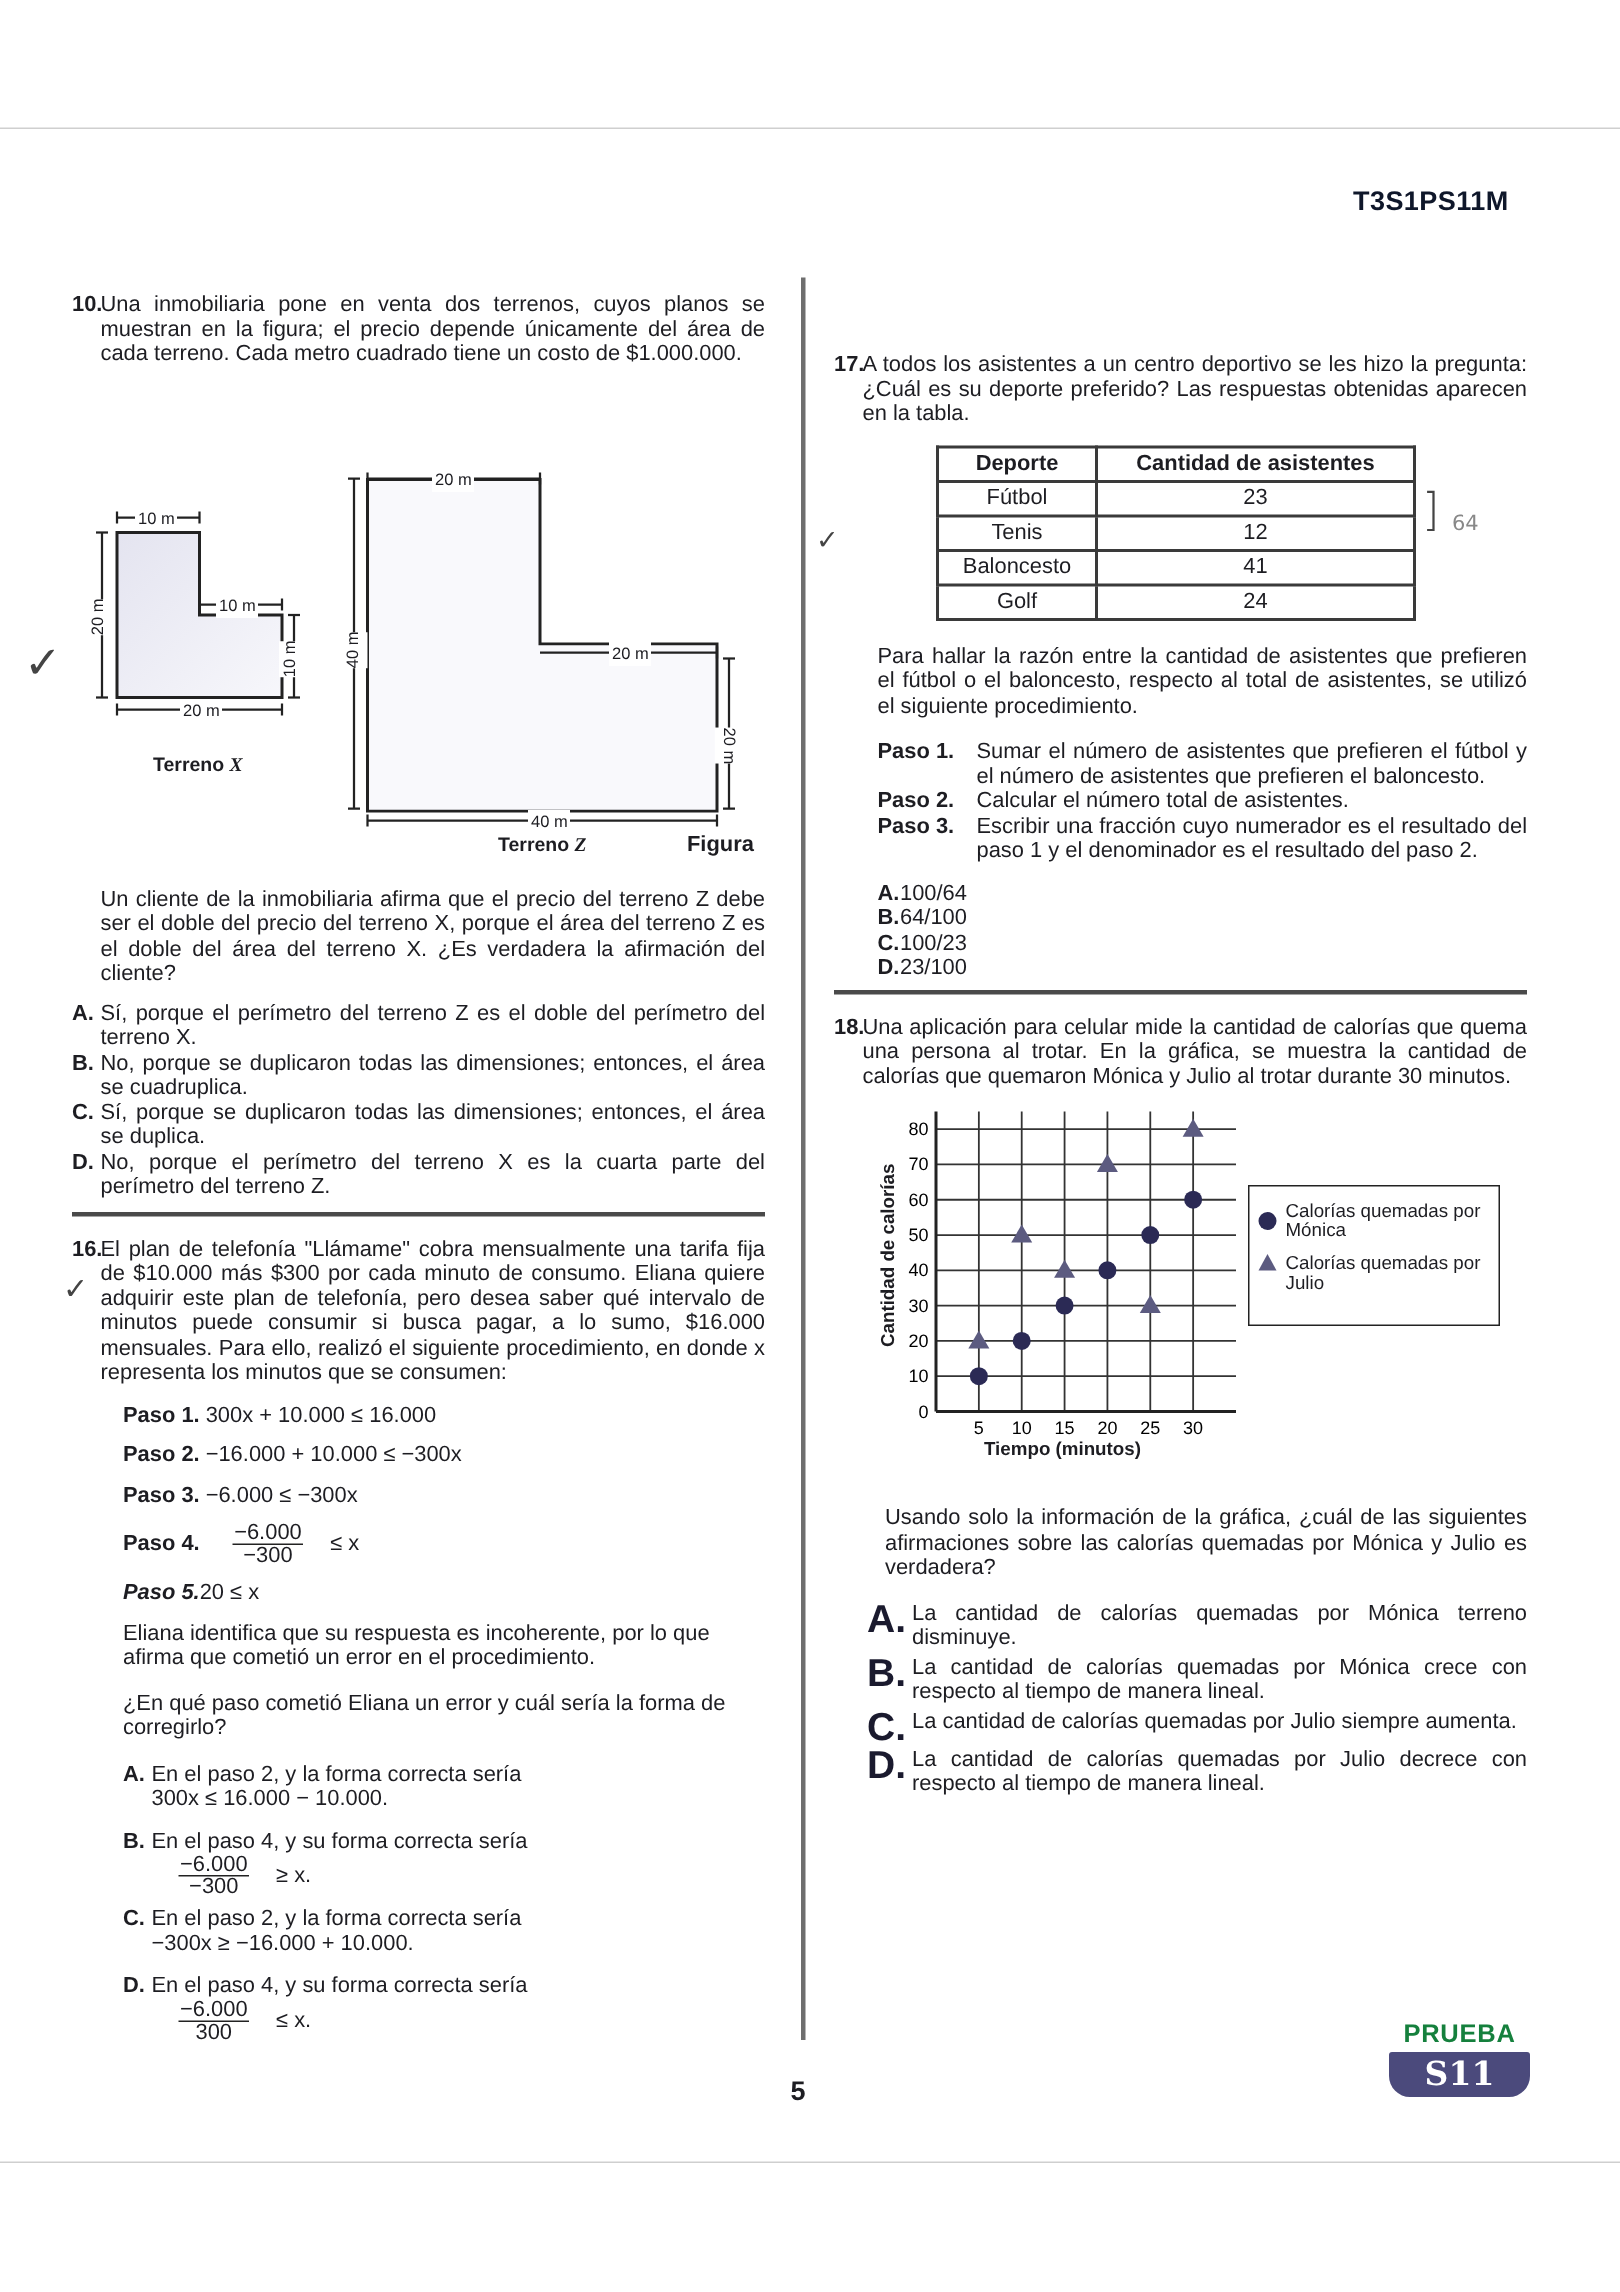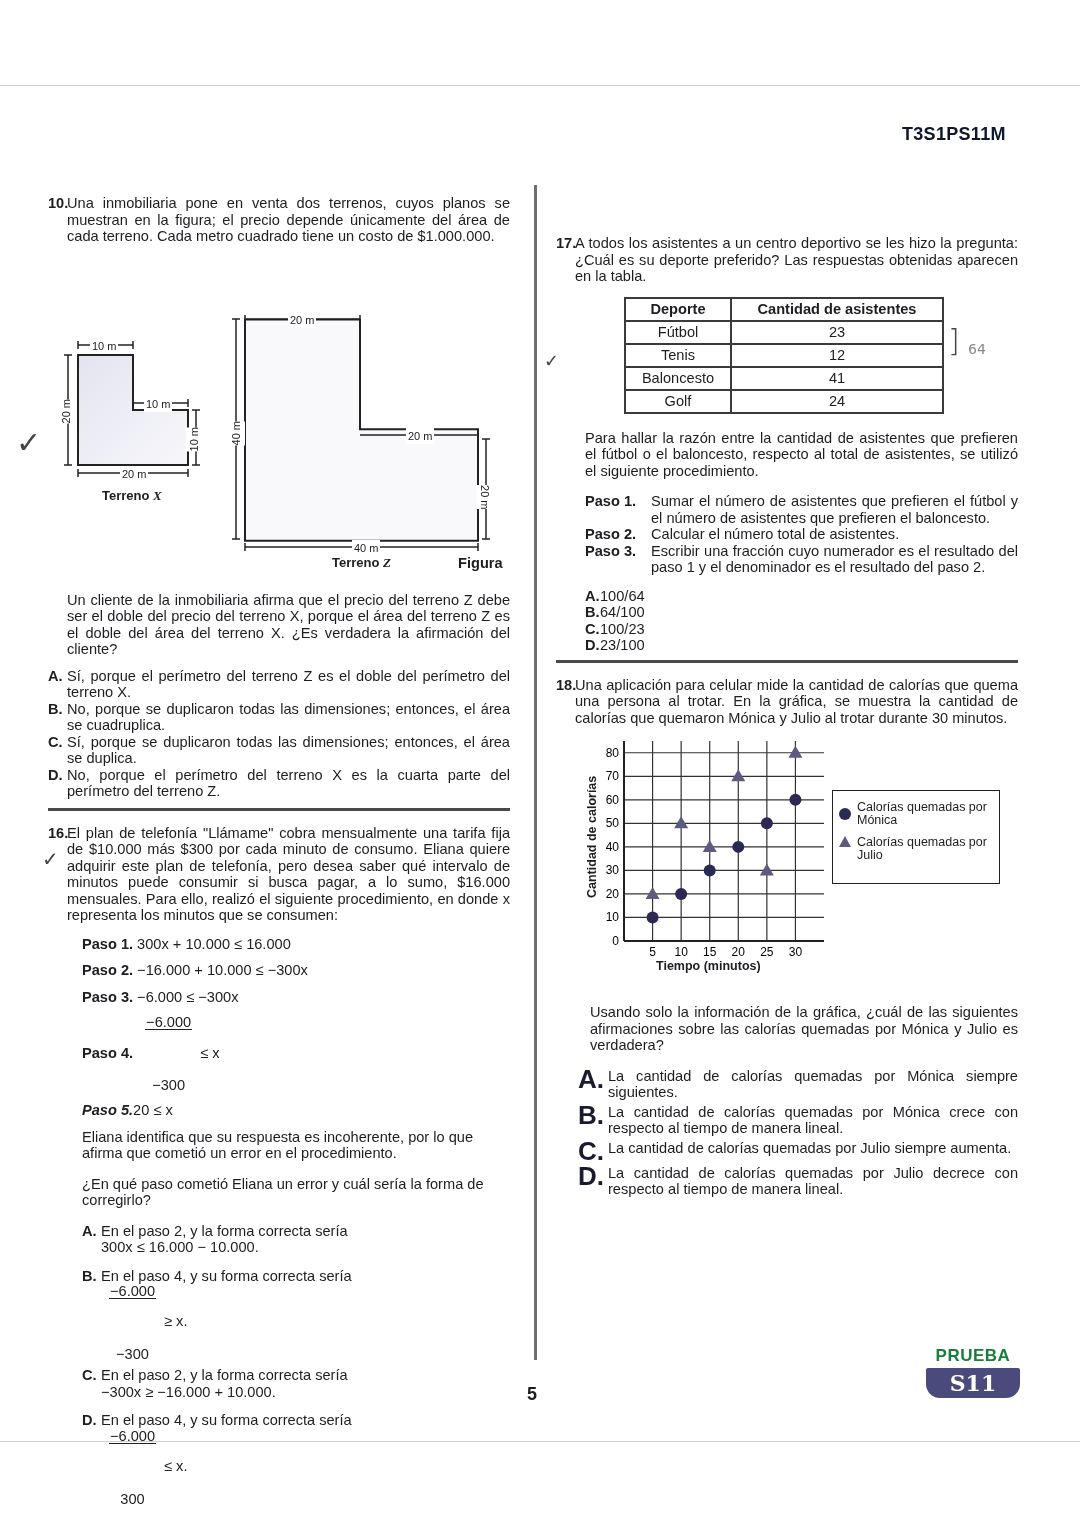--- a/index.html
+++ b/index.html
@@ -18,21 +18,21 @@
   .it { font-family: "Liberation Serif", serif; font-style: italic; }
   .opt { display: flex; }
   .opt .l { font-weight: bold; width: 19px; flex: none; }
   .opt .t { flex: 1; text-align: justify; }
   .hdiv { height: 3px; background: #4a4a4a; margin: 0; }
   .figure-area { position: relative; height: 310px; }
   .dim { position: absolute; font-size: 11px; }
   .bold { font-weight: bold; }
   .step { display: flex; align-items: center; margin-bottom: 10px; font-size: 14.6px; }
   .step .k { font-weight: bold; margin-right: 4px; }
-  .frac { display: inline-flex; flex-direction: column; align-items: center; vertical-align: middle; margin: 0 8px; line-height: 14px; gap: 48px; }
+  .frac { display: inline-flex; flex-direction: column; align-items: center; vertical-align: middle; margin: 0 18px; line-height: 14px; }
   .frac .n { border-bottom: 1.5px solid #222; padding: 0 1px; }
   table.sport { border-collapse: collapse; margin-left: 68px; font-size: 14.6px; }
   table.sport th, table.sport td { border: 2px solid #3a3a3a; text-align: center; padding: 1px 0; height: 23px; }
   table.sport th { font-weight: bold; }
   .psteps .row { display: flex; }
   .psteps .k { font-weight: bold; width: 66px; flex: none; }
   .psteps .v { flex: 1; text-align: justify; }
   .bigopt { display: flex; align-items: flex-start; }
   .bigopt .l { font-weight: bold; font-size: 26px; width: 30px; flex: none; line-height: 22px; color: #1a1a2e; }
   .bigopt .t { flex: 1; text-align: justify; }
@@ -103,21 +103,21 @@
         <line x1="197" y1="302" x2="430" y2="302" stroke="#222" stroke-width="1.5"></line>
         <line x1="197" y1="298" x2="197" y2="306" stroke="#222" stroke-width="1.5"></line>
         <line x1="430" y1="298" x2="430" y2="306" stroke="#222" stroke-width="1.5"></line>
       </svg>
 
       <span class="dim" style="left:42px;top:93px;background:#fff;padding:0 2px;">10 m</span>
       <span class="dim" style="left:6px;top:158px;transform:rotate(-90deg);background:#fff;">20 m</span>
       <span class="dim" style="left:96px;top:151px;background:#fff;padding:0 2px;">10 m</span>
       <span class="dim" style="left:134px;top:186px;transform:rotate(-90deg);background:#fff;">10 m</span>
       <span class="dim" style="left:72px;top:221px;background:#fff;padding:0 2px;">20 m</span>
-      <span class="bold" style="position:absolute;left:54px;top:243px;font-size:13px;text-align:center;"><span>Terreno</span> <span class="it">X</span></span>
+      <span class="bold" style="position:absolute;left:54px;top:257px;font-size:13px;text-align:center;"><span>Terreno</span> <span class="it">X</span></span>
 
       <span class="dim" style="left:240px;top:67px;background:#fff;padding:0 2px;">20 m</span>
       <span class="dim" style="left:176px;top:180px;transform:rotate(-90deg);background:#fff;">40 m</span>
       <span class="dim" style="left:358px;top:183px;background:#fff;padding:0 2px;">20 m</span>
       <span class="dim" style="left:425px;top:244px;transform:rotate(90deg);background:#fff;">20 m</span>
       <span class="dim" style="left:304px;top:295px;background:#fff;padding:0 2px;">40 m</span>
       <span class="bold" style="position:absolute;left:284px;top:310px;font-size:13px;"><span>Terreno</span> <span class="it">Z</span></span>
       <span class="bold" style="position:absolute;left:410px;top:310px;font-size:14.6px;">Figura</span>
       <span class="hand" style="left:-32px;top:190px;font-size:30px;">✓</span>
     </div>
@@ -353,21 +353,21 @@
           <span>Calorías quemadas por Julio</span>
         </div>
       </div>
     </div>
 
     <div class="indent" style="margin-top:6px;padding-left:34px;">Usando solo la información de la gráfica, ¿cuál de las siguientes afirmaciones sobre las calorías quemadas por Mónica y Julio es verdadera?</div>
 
     <div style="margin-top:14px;padding-left:22px;">
       <div class="bigopt">
           <span class="l">A.</span>
-          <span class="t">La cantidad de calorías quemadas por Mónica siempre siguientes.</span>
+          <span class="t">La cantidad de calorías quemadas por Mónica terreno disminuye.</span>
         </div>
       <div class="bigopt" style="margin-top:3px;">
           <span class="l">B.</span>
           <span class="t">La cantidad de calorías quemadas por Mónica crece con respecto al tiempo de manera lineal.</span>
         </div>
       <div class="bigopt" style="margin-top:3px;">
           <span class="l">C.</span>
           <span class="t">La cantidad de calorías quemadas por Julio siempre aumenta.</span>
         </div>
       <div class="bigopt" style="margin-top:3px;">

